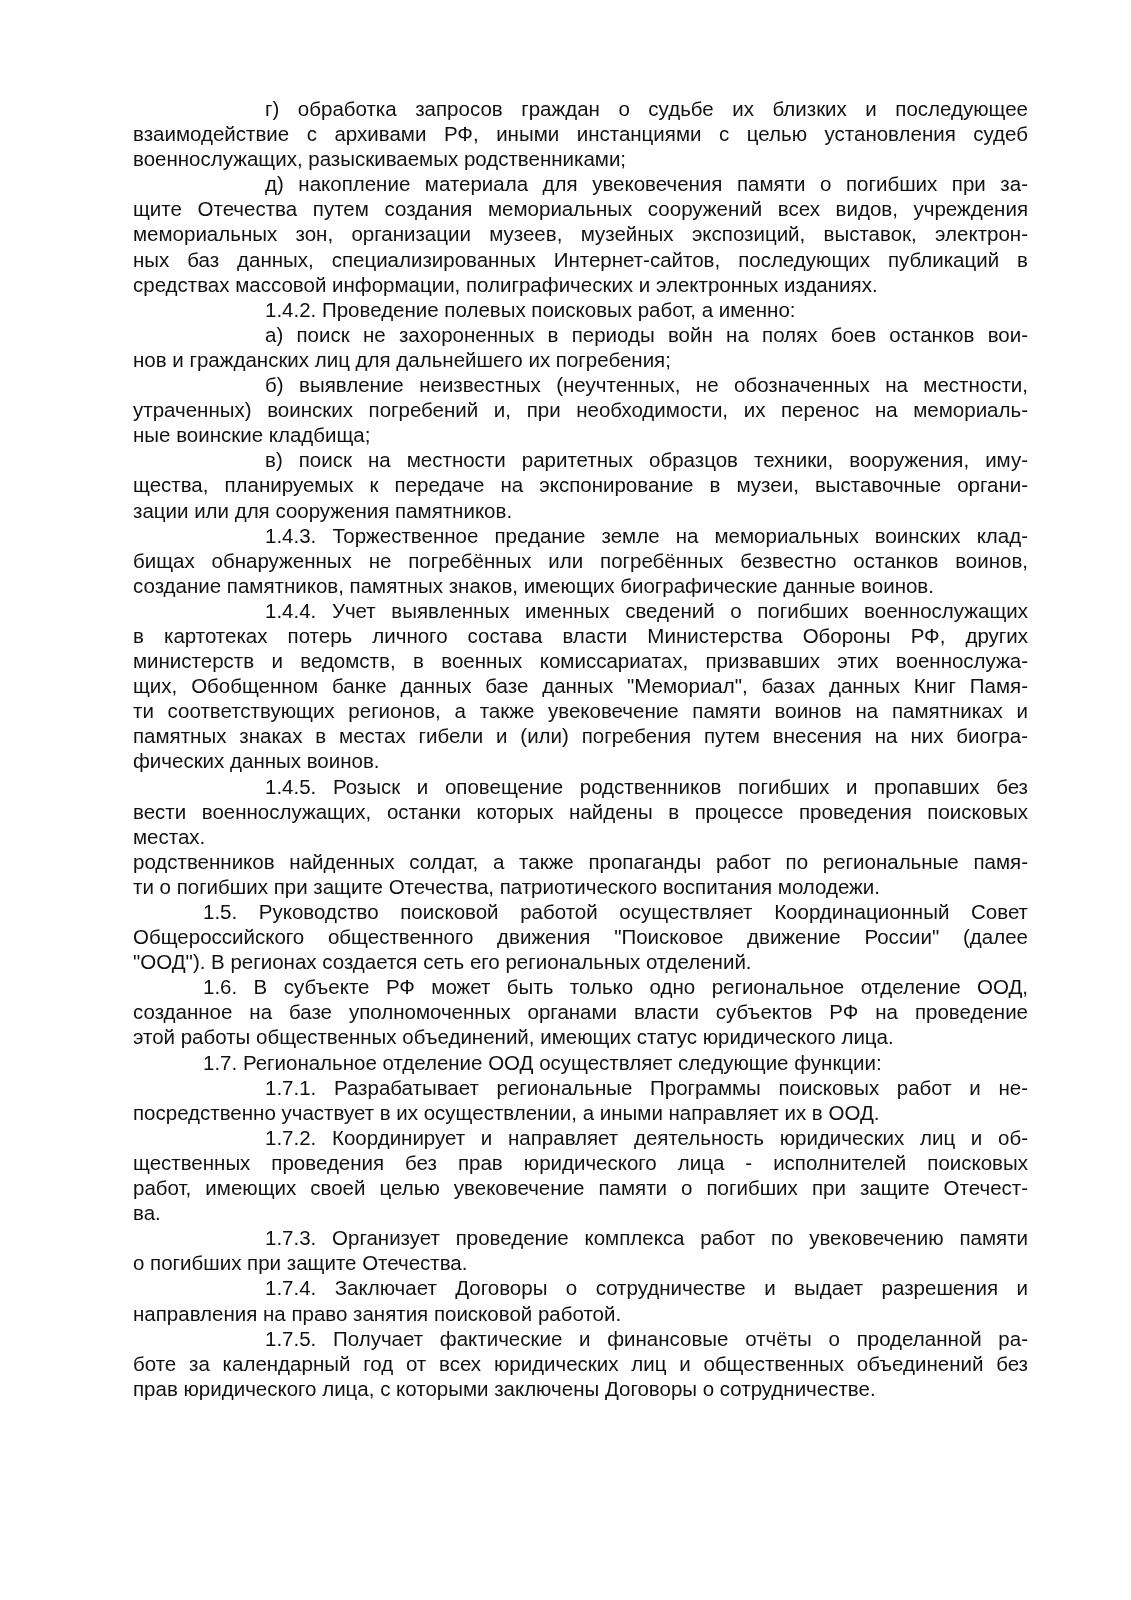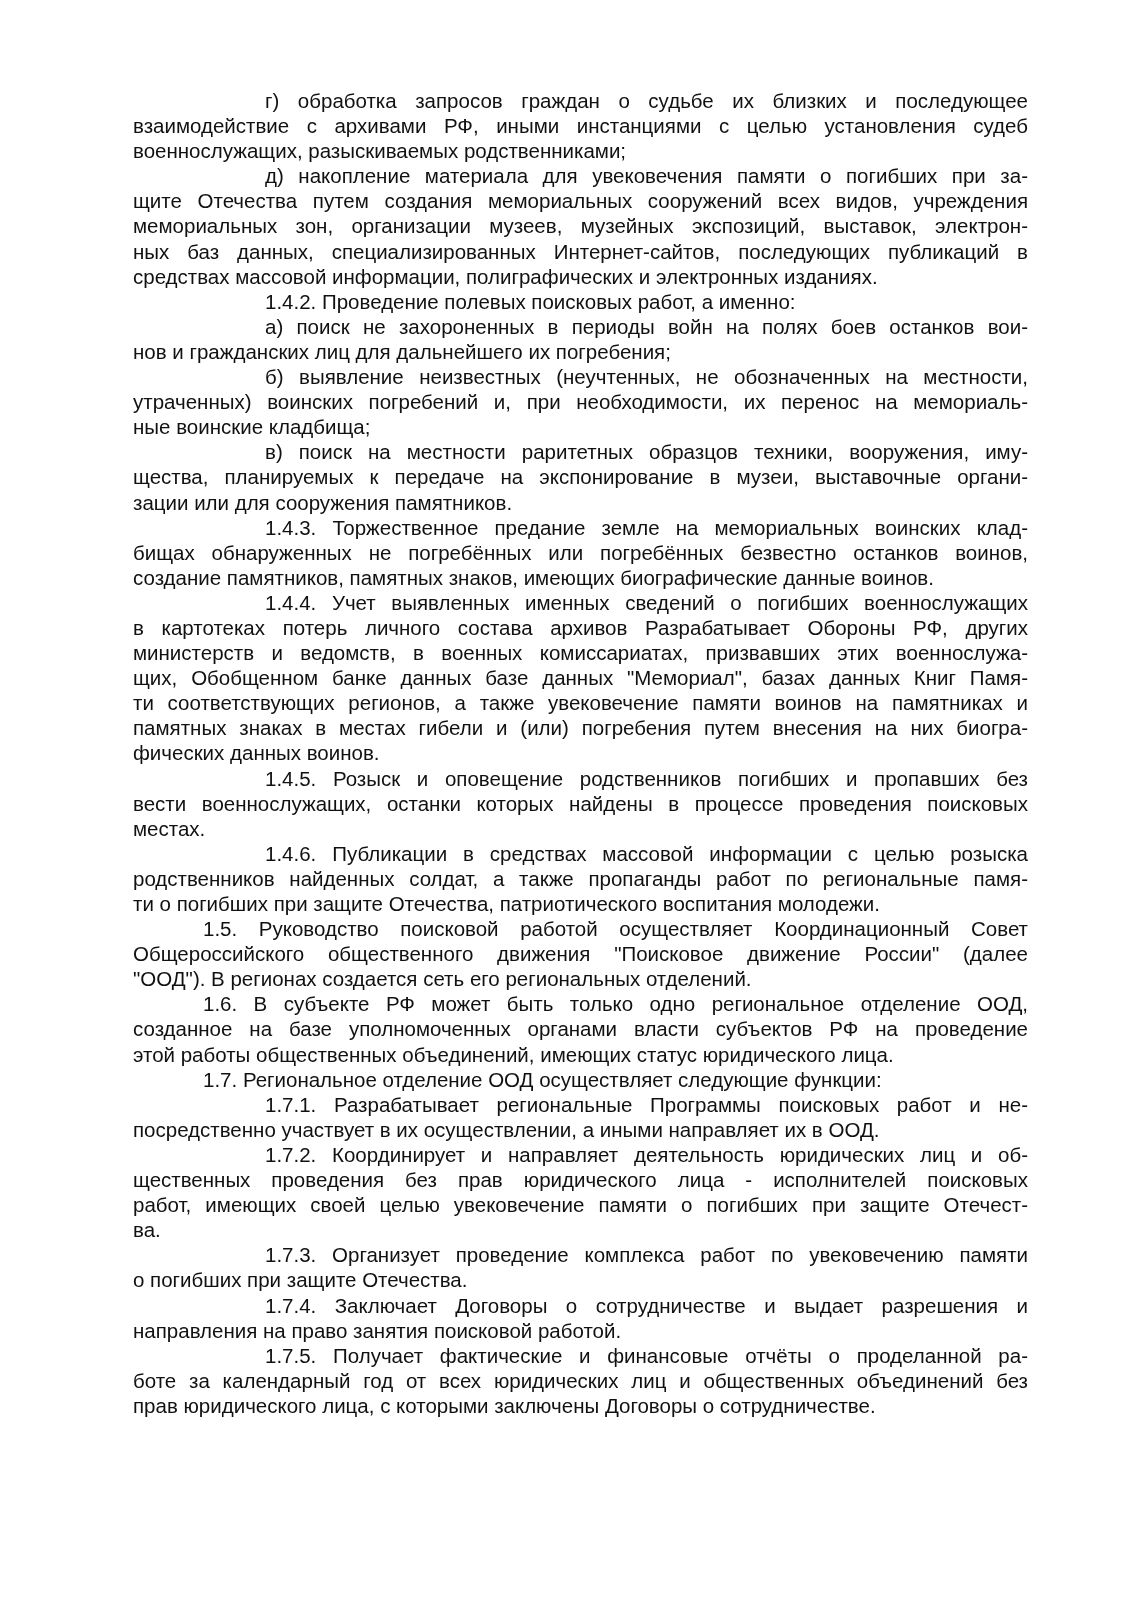--- a/index.html
+++ b/index.html
@@ -11,21 +11,21 @@
       width: 1131px;
       height: 1600px;
       position: relative;
       overflow: hidden;
       font-family: "Liberation Sans", "DejaVu Sans", sans-serif;
       color: #111111;
     }
     .page {
       position: absolute;
       left: 133px;
-      top: 88px;
+      top: 96px;
       width: 895px;
     }
     .line {
       display: block;
       font-size: 20.5px;
       line-height: 25.1px;
       height: 25.1px;
       white-space: nowrap;
       text-align: justify;
       text-align-last: justify;
@@ -80,36 +80,35 @@
   </div>
 
   <div class="para">
     <span class="line ind2">1.4.3. Торжественное предание земле на мемориальных воинских клад-</span>
     <span class="line">бищах обнаруженных не погребённых или погребённых безвестно останков воинов,</span>
     <span class="line last">создание памятников, памятных знаков, имеющих биографические данные воинов.</span>
   </div>
 
   <div class="para">
     <span class="line ind2">1.4.4. Учет выявленных именных сведений о погибших военнослужащих</span>
-    <span class="line">в картотеках потерь личного состава архивов Разрабатывает Обороны РФ, других</span>
+    <span class="line">в картотеках потерь личного состава власти Министерства Обороны РФ, других</span>
     <span class="line">министерств и ведомств, в военных комиссариатах, призвавших этих военнослужа-</span>
     <span class="line">щих, Обобщенном банке данных базе данных "Мемориал", базах данных Книг Памя-</span>
     <span class="line">ти соответствующих регионов, а также увековечение памяти воинов на памятниках и</span>
     <span class="line">памятных знаках в местах гибели и (или) погребения путем внесения на них биогра-</span>
     <span class="line last">фических данных воинов.</span>
   </div>
 
   <div class="para">
     <span class="line ind2">1.4.5. Розыск и оповещение родственников погибших и пропавших без</span>
     <span class="line">вести военнослужащих, останки которых найдены в процессе проведения поисковых</span>
     <span class="line last">местах.</span>
   </div>
 
   <div class="para">
-    <span class="line ind2">1.4.6. Публикации в средствах массовой информации с целью розыска</span>
     <span class="line">родственников найденных солдат, а также пропаганды работ по региональные памя-</span>
     <span class="line last">ти о погибших при защите Отечества, патриотического воспитания молодежи.</span>
   </div>
 
   <div class="para">
     <span class="line ind1">1.5. Руководство поисковой работой осуществляет Координационный Совет</span>
     <span class="line">Общероссийского общественного движения "Поисковое движение России" (далее</span>
     <span class="line last">"ООД"). В регионах создается сеть его региональных отделений.</span>
   </div>
 

